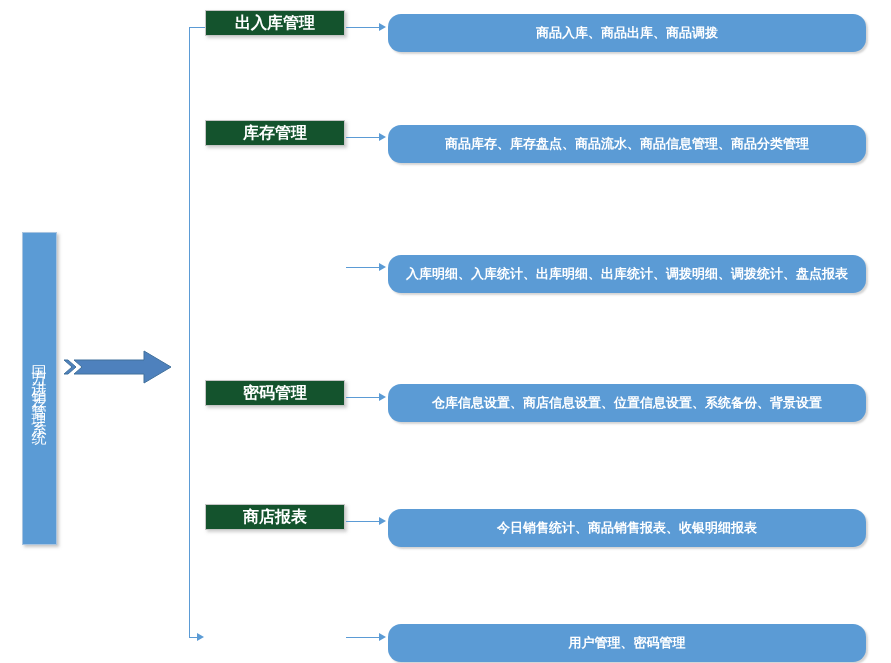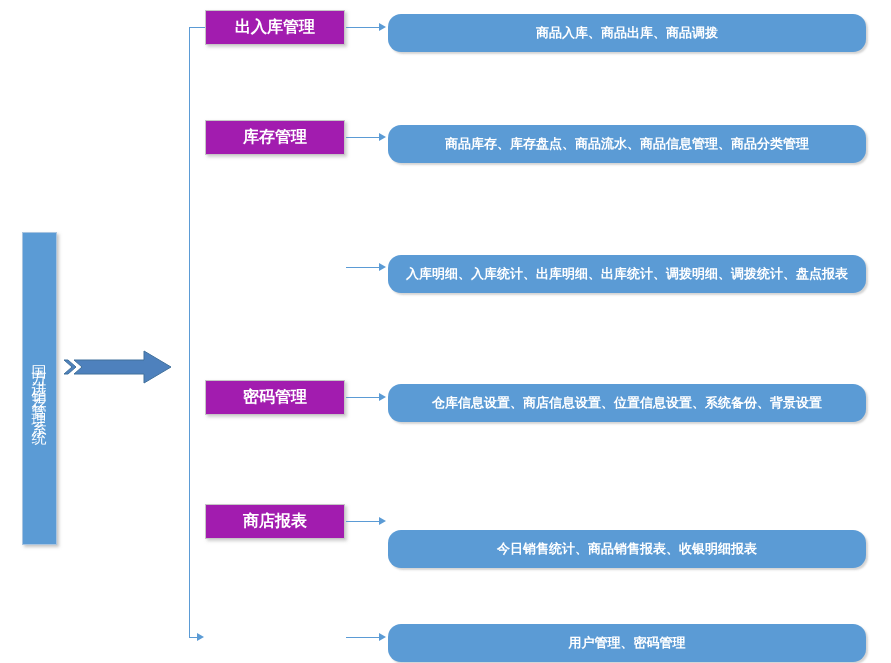--- a/index.html
+++ b/index.html
@@ -29,43 +29,43 @@
   .stub-top{left:189px;top:27px;width:16px;}
   .stub-bottom{left:189px;top:637px;width:10px;}
   .ahead{
     position:absolute;width:0;height:0;
     border-left:7px solid #5b9bd5;
     border-top:4px solid transparent;border-bottom:4px solid transparent;
   }
   .ahead-bottom{left:197px;top:633px;}
   
   .bbox{
-    position:absolute;left:205px;width:140px;height:35px;box-sizing:border-box;
-    background:#a21caf;border:1px solid #c6c6c6;
+    position:absolute;left:205px;width:140px;height:26px;box-sizing:border-box;
+    background:#14532d;border:1px solid #c6c6c6;
     box-shadow:2px 2px 3px rgba(160,160,160,.5);
     color:#ffffff;font-size:16px;font-weight:bold;
     display:flex;align-items:center;justify-content:center;
     white-space:nowrap;
   }
   .b1{top:10px}.b2{top:120px}.b3{top:250px}.b4{top:380px}.b5{top:504px}.b6{top:620px}
   
   .lline{position:absolute;left:346px;width:34px;height:1px;background:#5b9bd5;}
   .y1{top:27px}.y2{top:137px}.y3{top:267px}.y4{top:397px}.y5{top:521px}.y6{top:637px}
   .lhead{left:379px;}
   .h1{top:23px}.h2{top:133px}.h3{top:263px}.h4{top:393px}.h5{top:517px}.h6{top:633px}
   
   .bubble{
     position:absolute;left:388px;width:478px;height:38px;box-sizing:border-box;
     background:#5b9bd5;border-radius:13px;
     box-shadow:2px 2px 2px rgba(160,160,160,.45);
     color:#ffffff;font-size:13px;font-weight:bold;
     display:flex;align-items:center;justify-content:center;
     white-space:nowrap;
   }
-  .p1{top:14px}.p2{top:125px}.p3{top:255px}.p4{top:384px}.p5{top:530px}.p6{top:624px}
+  .p1{top:14px}.p2{top:125px}.p3{top:255px}.p4{top:384px}.p5{top:509px}.p6{top:624px}
 </style>
 </head>
 <body>
 
 <div class="canvas">
 
   <div class="root-box">
     <span class="root-text">国万进销存管理系统</span>
   </div>
 

